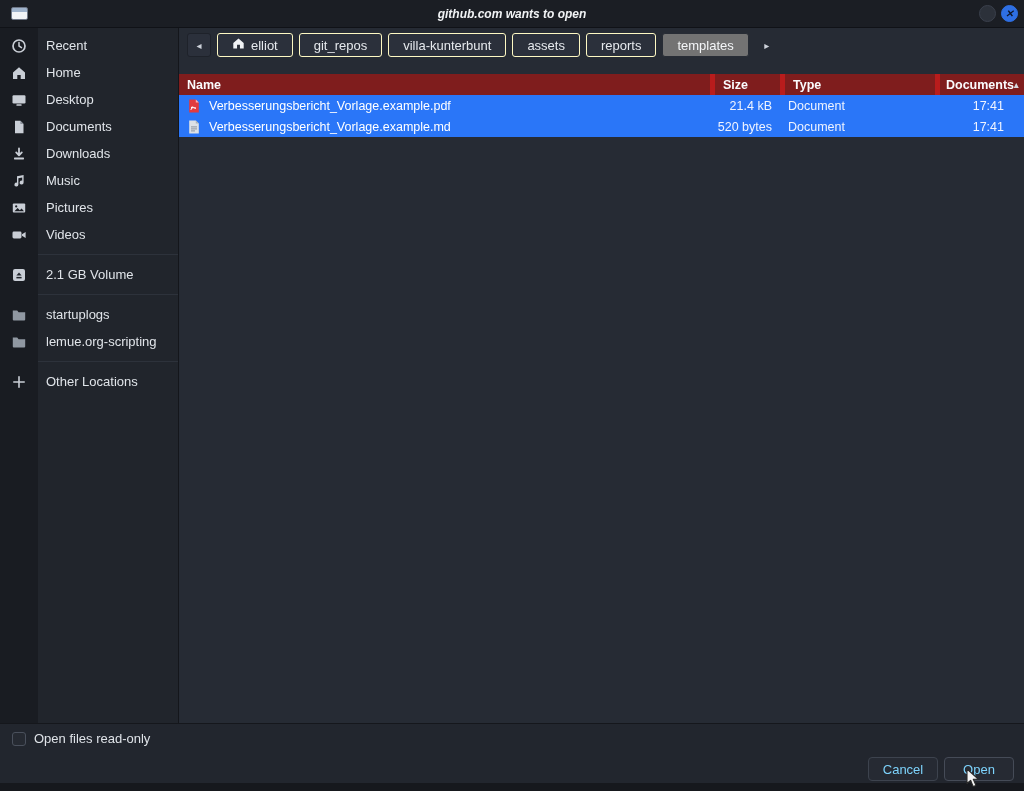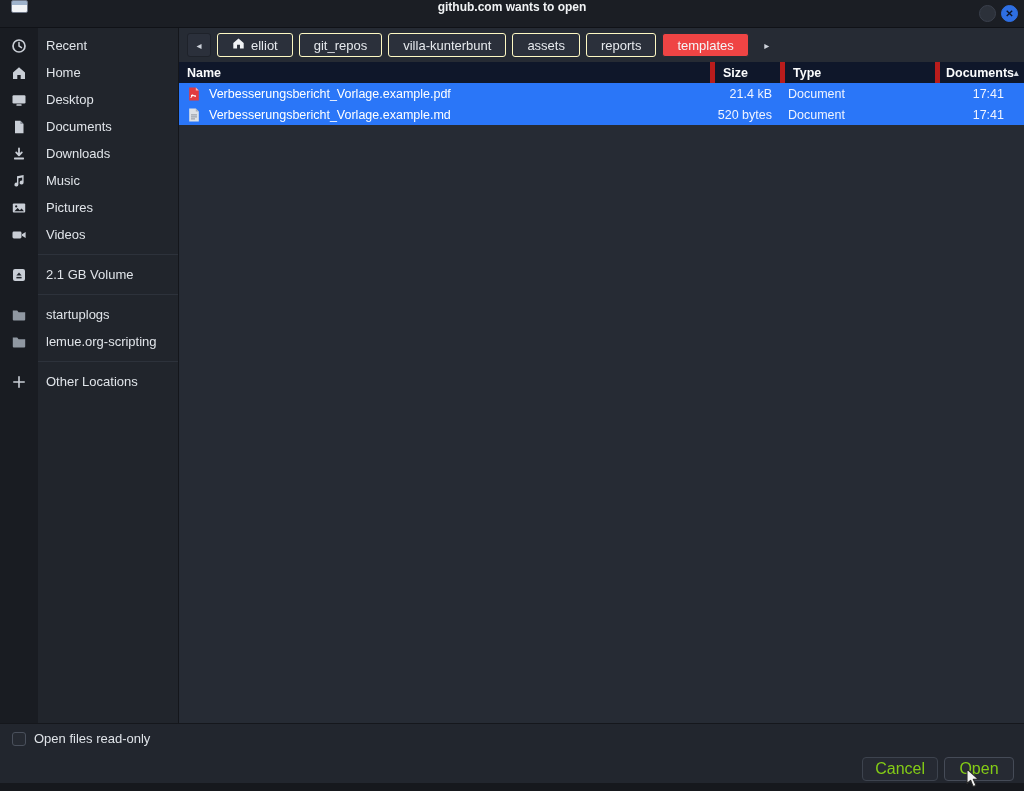--- a/index.html
+++ b/index.html
@@ -8,21 +8,21 @@
     font-family:"Liberation Sans", sans-serif;
     background:#262b34;
     color:#e3e6ea;
     position:relative;
   }
   .window { width:1024px; height:791px; display:flex; flex-direction:column; }
 
   
   .titlebar {
     height:28px; background:#1b1e24; border-bottom:1px solid #101217;
-    display:flex; position:relative; flex:0 0 28px;
+    display:flex; align-items:center; position:relative; flex:0 0 28px;font-style:italic;
   }
   .win-icon {
     width:17px; height:13px; margin-left:11px; border-radius:2px;
     background:linear-gradient(#aebgd0, #f2f4f7);
     background:linear-gradient(#9fb3cc 0 4px, #f2f4f7 4px 100%);
     border:1px solid #6f7787;
   }
   .tb-title {
     position:absolute; left:0; right:0; text-align:center;
     font-size:12px; font-weight:bold; color:#f1f3f5; pointer-events:none;
@@ -64,27 +64,27 @@
   }
   .nav-btn {
     width:24px; height:24px; background:#2b303b; border:1px solid #1e222a; border-radius:3px;
     color:#cdd2da; font-size:10px; display:flex; align-items:center; justify-content:center;
   }
   .crumb {
     height:24px; background:#2b303b; border:1px solid #fef9c3; border-radius:3px;
     color:#e6e9ed; font-size:13px; padding:0 14px; display:flex; align-items:center; gap:6px;
     white-space:nowrap;
   }
-  .crumb.active { background:#ef4444; border-color:#272c35; color:#f4f6f8; }
+  .crumb.active { background:#737373; border-color:#272c35; color:#f4f6f8; }
 
   
   .list-header {
-    height:21px; flex:0 0 21px; background:#0f172a;
+    height:21px; flex:0 0 21px; background:#7f1d1d;
     display:grid; grid-template-columns:531px 70px 155px 1fr;
-    font-size:12.5px; font-weight:bold; color:#fbfcfd; align-items:center;
+    font-size:12.5px; font-weight:bold; color:#fbfcfd; align-items:center;margin-top:12px;
   }
   .list-header .hcell { height:21px; display:flex; align-items:center; padding-left:8px; }
   .list-header .hcell + .hcell { border-left:5px solid #b91c1c; }
   .hcell.modified { justify-content:space-between; padding-right:10px; padding-left:6px; }
   .sort-arrow { font-size:9px; color:#d6dae0; }
 
   .file-row {
     height:21px; display:grid; grid-template-columns:531px 70px 155px 1fr;
     align-items:center; font-size:12.5px; color:#ffffff;
   }
@@ -101,21 +101,21 @@
     height:60px; flex:0 0 60px; background:#22262e; border-top:1px solid #15171c; position:relative;
   }
   .readonly-wrap { position:absolute; left:12px; top:7px; display:flex; align-items:flex-end; gap:8px; }
   .checkbox {
     width:14px; height:14px; border-radius:3px; background:#262a32; border:1px solid #4a505c;
   }
   .readonly-label { font-size:13px; color:#dfe3e8; }
   .actions { position:absolute; right:10px; bottom:2px; display:flex; gap:6px; }
   .btn {
     min-width:70px; height:24px; background:#262a33; border:1px solid #3d434e; border-radius:4px;
-    color:#84cc16; font-size:16px; font-family:"Liberation Sans", sans-serif;
+    color:#7dd3fc; font-size:13px; font-family:"Liberation Sans", sans-serif;
     display:flex; align-items:center; justify-content:center; padding:4px 12px;
   }
   .btn.default { border-color:#454b57; }
 
   
   .bottom-strip { height:8px; flex:0 0 8px; background:#16181d; }
 
   
   .cursor { position:absolute; left:966px; top:768px; z-index:50; pointer-events:none; }
 </style>

